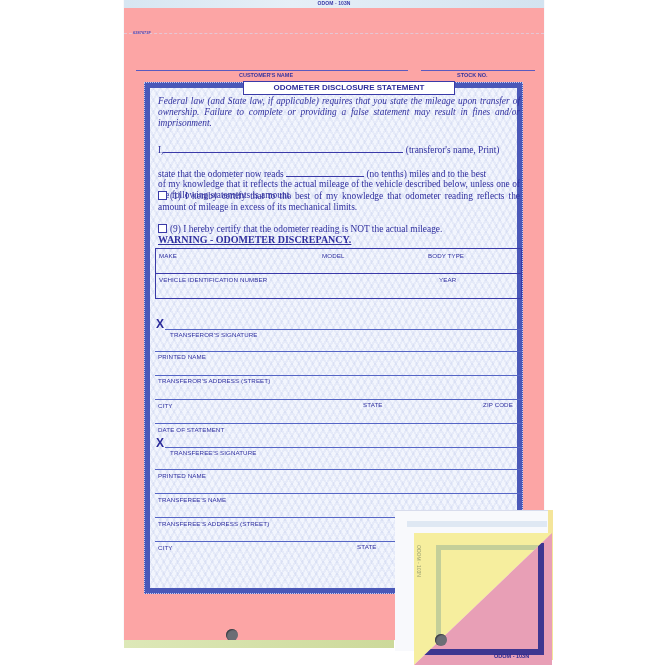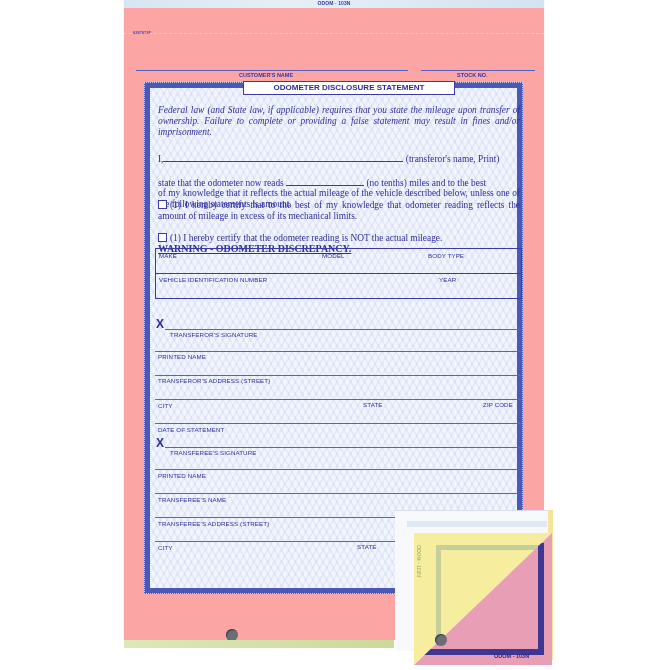--- a/index.html
+++ b/index.html
@@ -37,21 +37,21 @@
     box-sizing: border-box;
   }
   .frame::before {
     content: ""; position: absolute; inset: -6px; border: 1px dotted #c3cbef; pointer-events: none;
   }
   .title-box {
     position: absolute; left: 93px; top: -7px; width: 210px; height: 12px;
     background: #ffffff; border: 1px solid #3a3aa8;
     font-size: 8px; font-weight: bold; color: #2d2d9c; text-align: center; line-height: 12px;
   }
-  .serif { font-family: "Liberation Serif", serif; color: #2f2f9e; margin-top: 9px; }
+  .serif { font-family: "Liberation Serif", serif; color: #2f2f9e; }
   .intro {
     position: absolute; left: 8px; top: 8px; width: 362px;
     font-style: italic; font-size: 9.4px; line-height: 11px; text-align: justify;
   }
   .line-txt { position: absolute; left: 8px; font-size: 9.4px; line-height: 11px; }
   .fill { display: inline-block; border-bottom: 1px solid #3a3aa8; height: 8px; vertical-align: baseline; }
   .stmt { position: absolute; left: 8px; width: 362px; font-size: 9.4px; line-height: 11.3px; text-align: justify; }
   .cb { display: inline-block; width: 7px; height: 7px; border: 1px solid #3a3aa8; background: #fff; vertical-align: -1px; margin-right: 3px; }
   .warning { position: absolute; left: 8px; font-size: 10px; font-weight: bold; text-decoration: underline; }
 
@@ -132,21 +132,21 @@
       <span>I,</span><span class="fill" style="width:240px;"></span>
       <span>(transferor's name, Print)</span>
     </div>
 
     <div class="stmt serif" style="top:91px;">of my knowledge that it reflects the actual mileage of the vehicle described below, unless one of the following statements is amount.</div>
 
     <div class="stmt serif" style="top:103px;">
       <span class="cb"></span><span>(1) I hereby certify that to the best of my knowledge that odometer reading reflects the amount of mileage in excess of its mechanical limits.</span>
     </div>
     <div class="stmt serif" style="top:136px;">
-      <span class="cb"></span><span>(1) I hereby certify that the odometer reading is NOT the actual mileage.</span>
+      <span class="cb"></span><span>(9) I hereby certify that the odometer reading is NOT the actual mileage.</span>
     </div>
     <div class="warning serif" style="top:146px;">WARNING - ODOMETER DISCREPANCY.</div>
 
     <div class="vehicle-box">
       <div class="mid"></div>
       <span class="lbl" style="left:3px;top:3px;">MAKE</span>
       <span class="lbl" style="left:166px;top:3px;">MODEL</span>
       <span class="lbl" style="left:272px;top:3px;">BODY TYPE</span>
       <span class="lbl" style="left:3px;top:27px;">VEHICLE IDENTIFICATION NUMBER</span>
       <span class="lbl" style="left:283px;top:27px;">YEAR</span>

